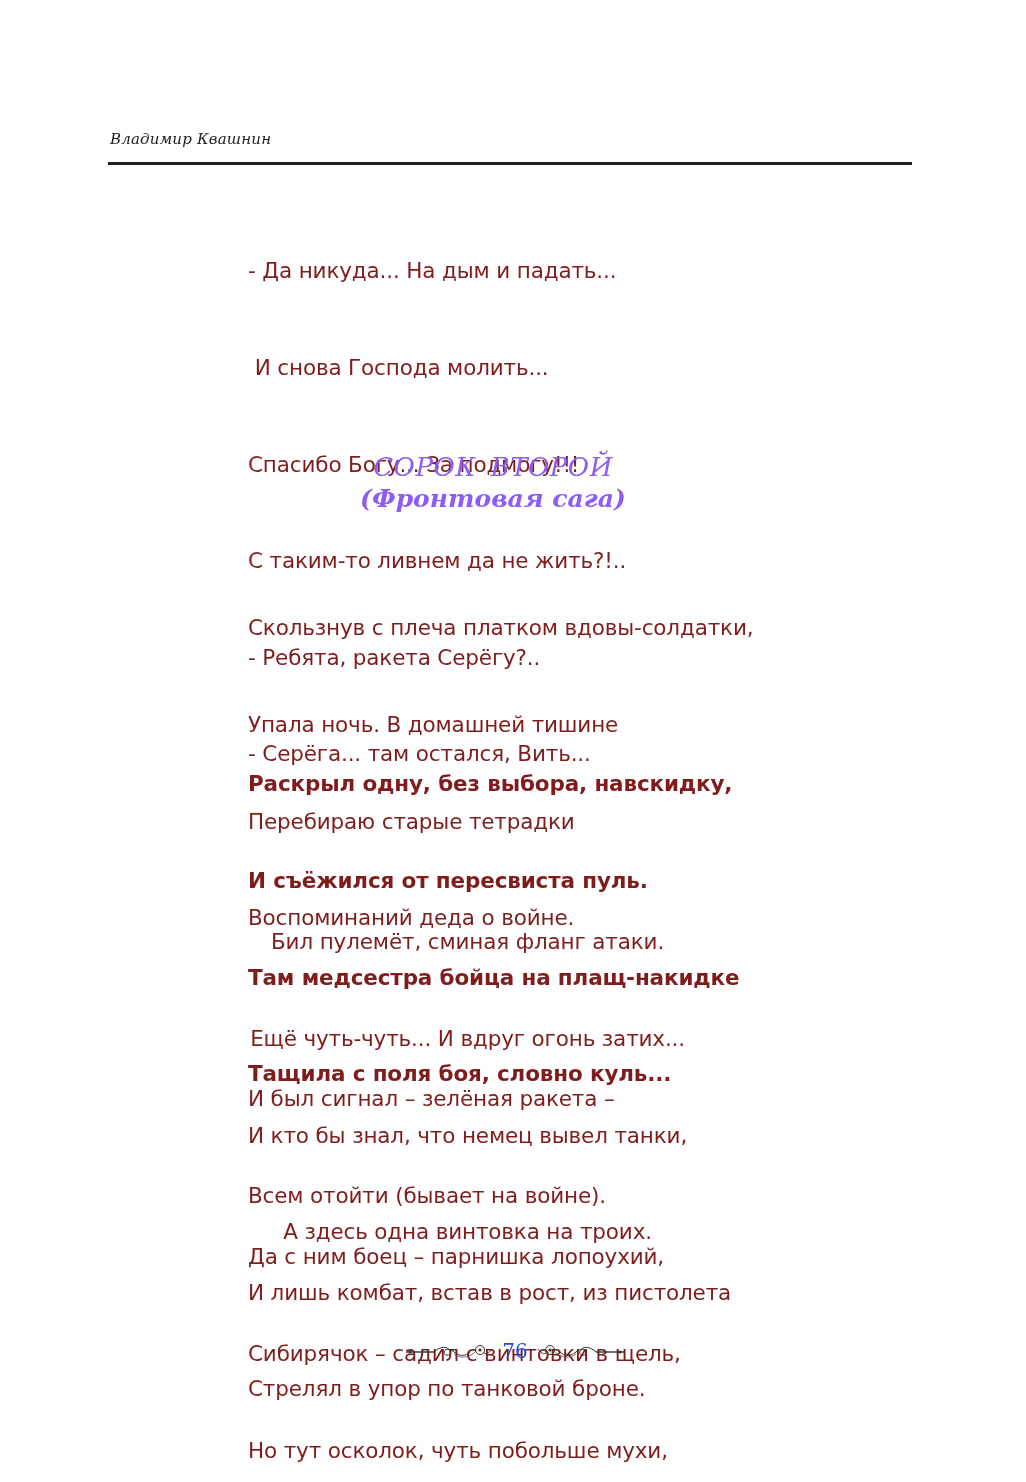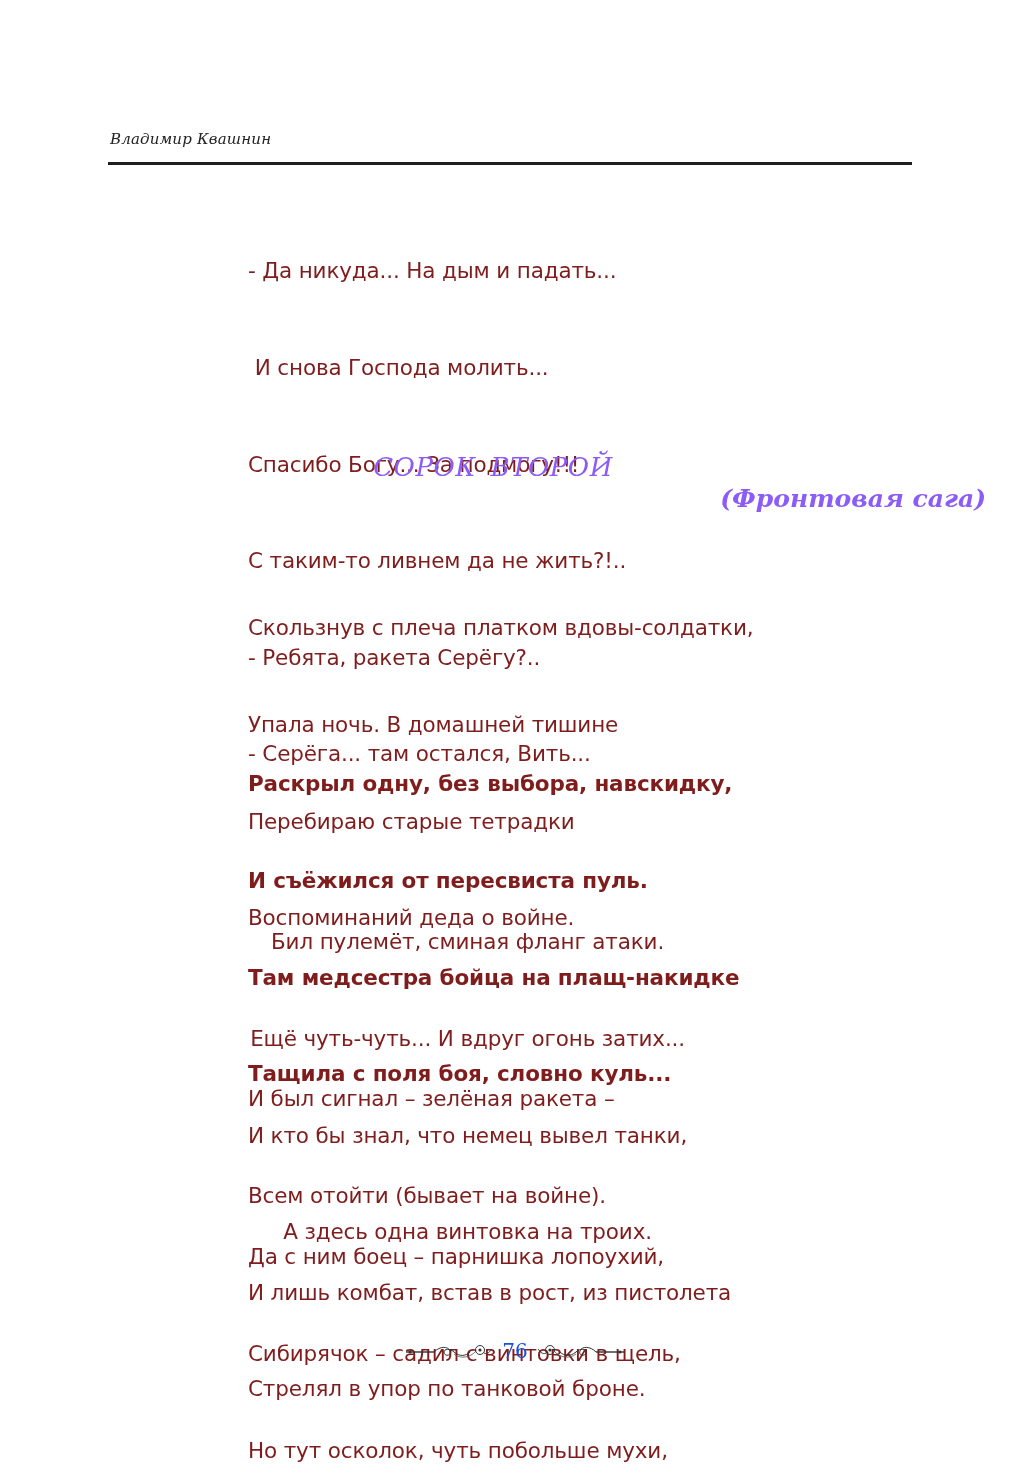--- a/index.html
+++ b/index.html
@@ -43,21 +43,21 @@
     .title {
       position: absolute;
       left: 0;
       width: 986px;
       text-align: center;
       font-family: "DejaVu Serif", "Liberation Serif", serif;
       font-style: italic;
       color: #8b5cf6;
     }
     .title-main { top: 452px; font-size: 26px; letter-spacing: 0.5px; word-spacing: 6px; }
-    .title-sub { top: 484px; font-size: 25px; font-weight: bold; text-align: right; }
+    .title-sub { top: 484px; font-size: 25px; font-weight: bold; }
     .folio {
       position: absolute;
       top: 1338px;
       left: 400px;
       width: 230px;
       height: 26px;
       display: flex;
       align-items: center;
       justify-content: center;
     }

